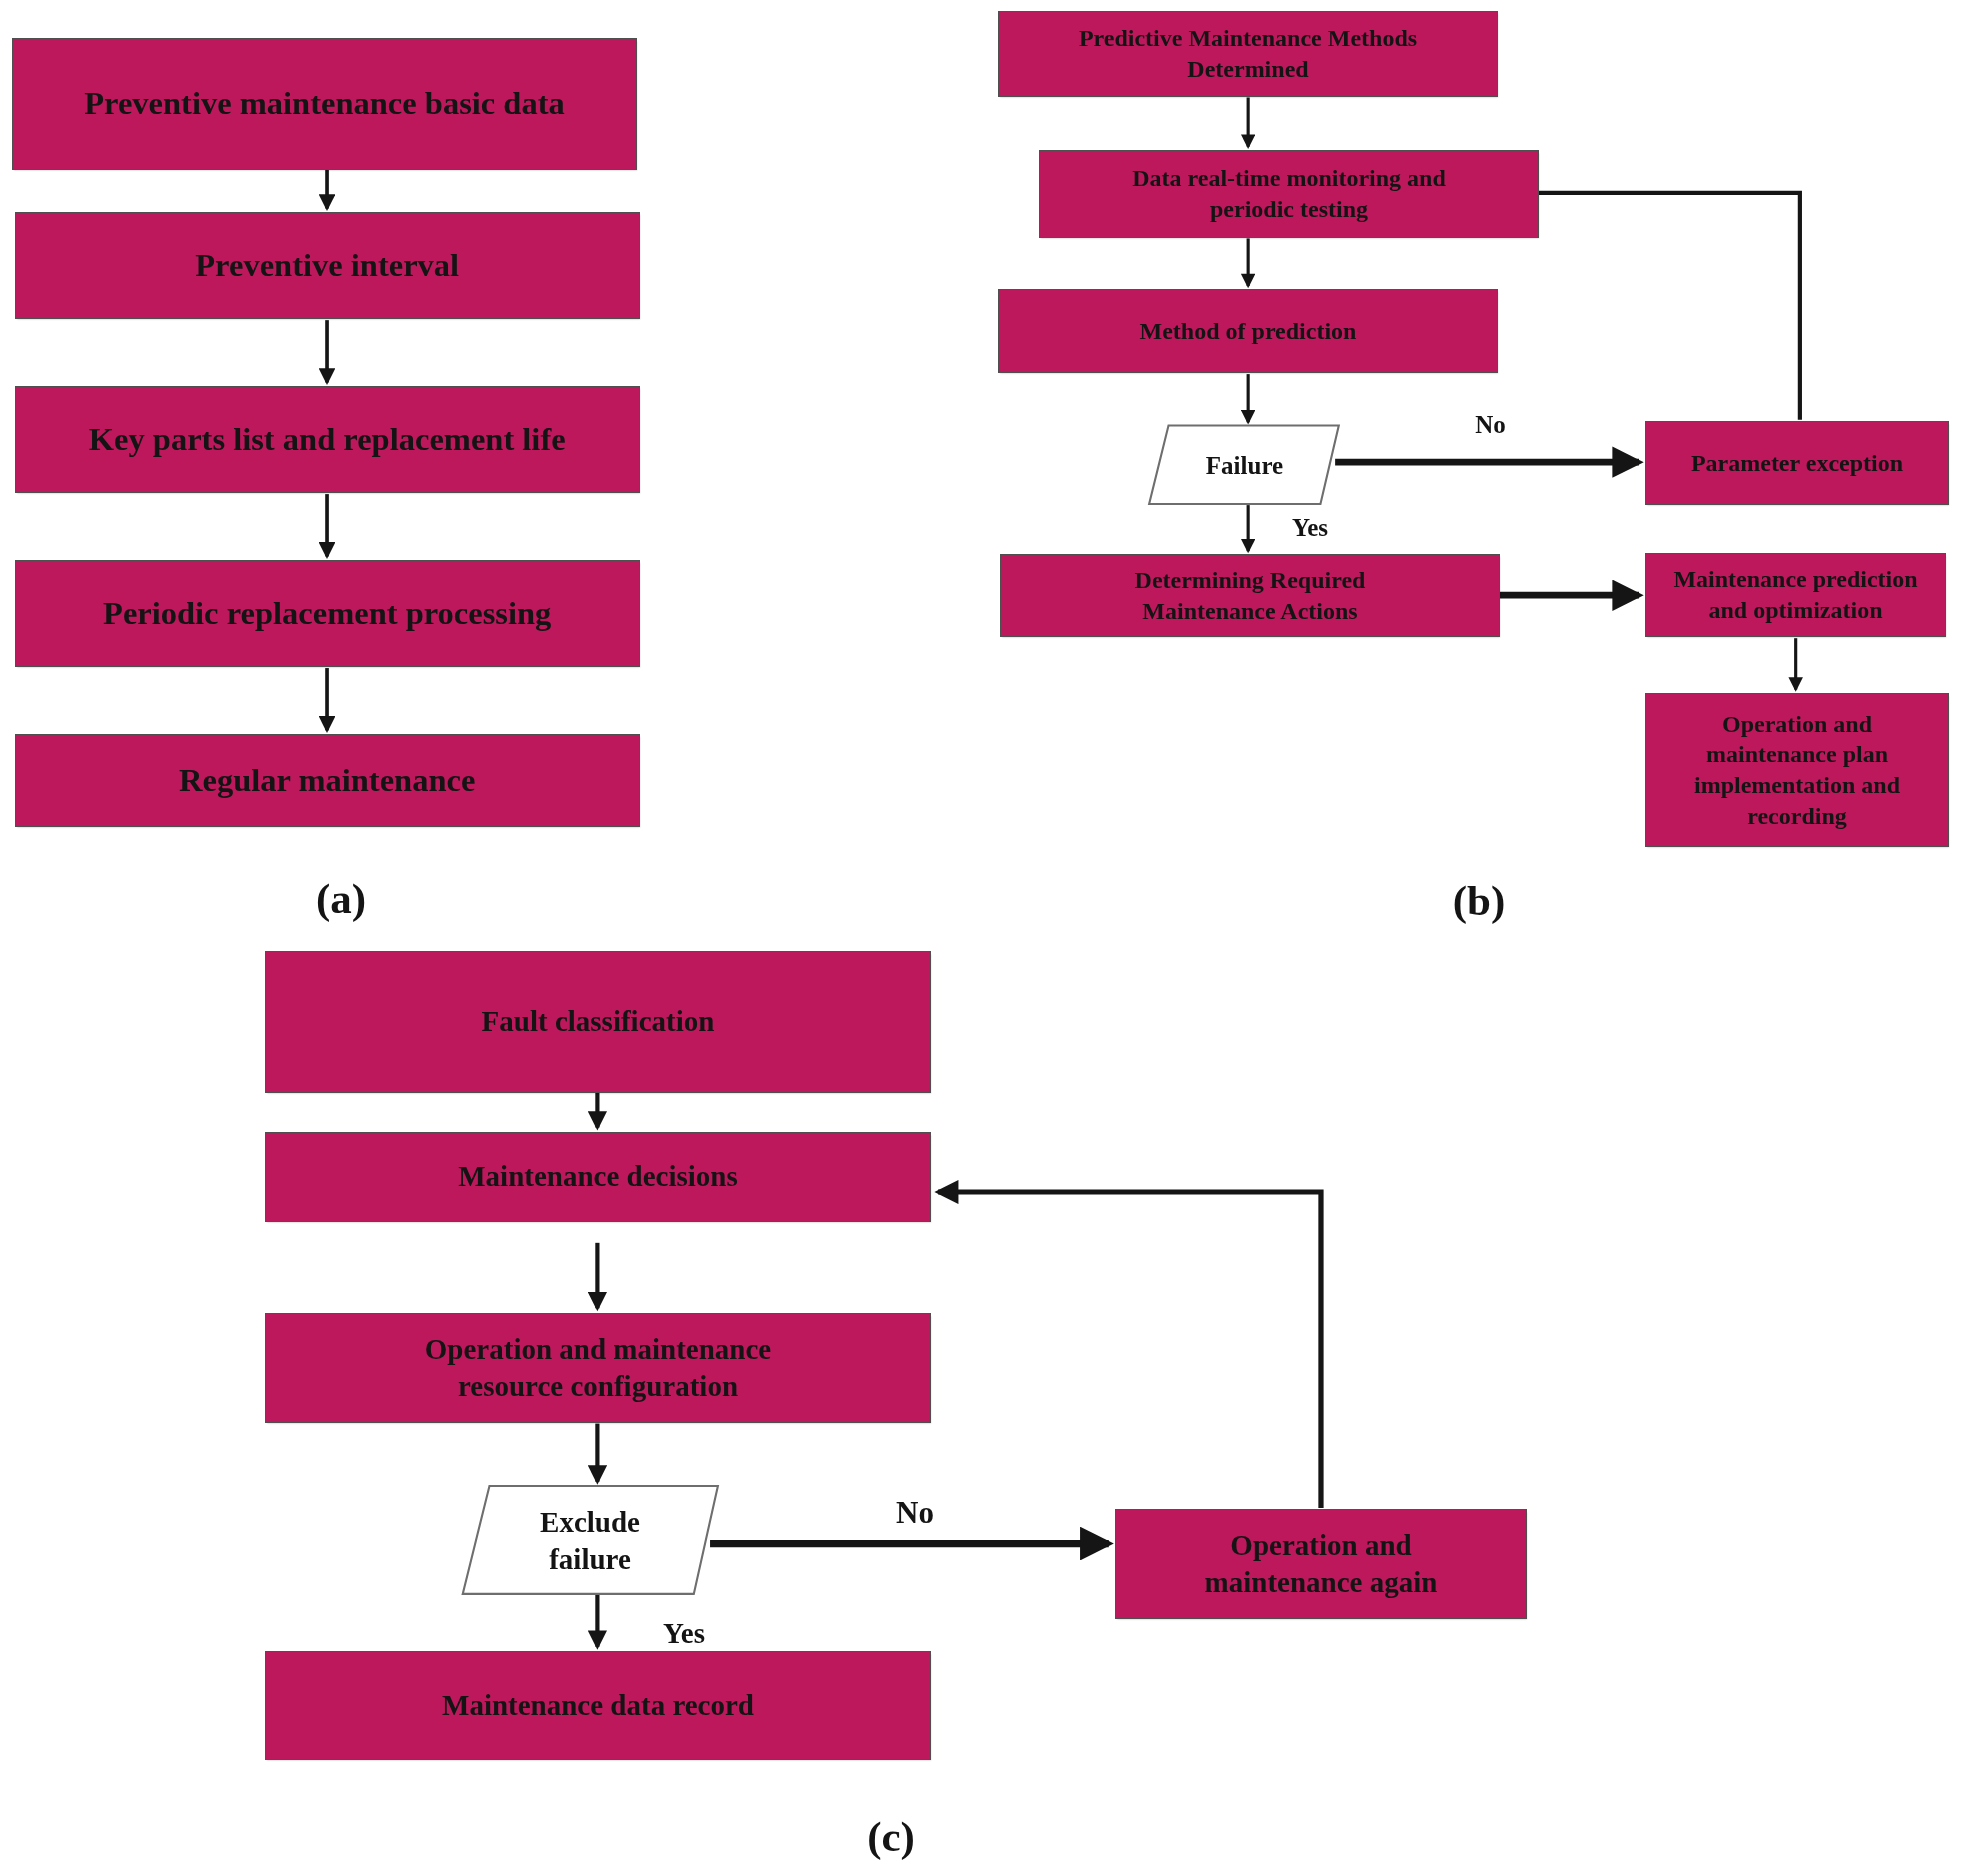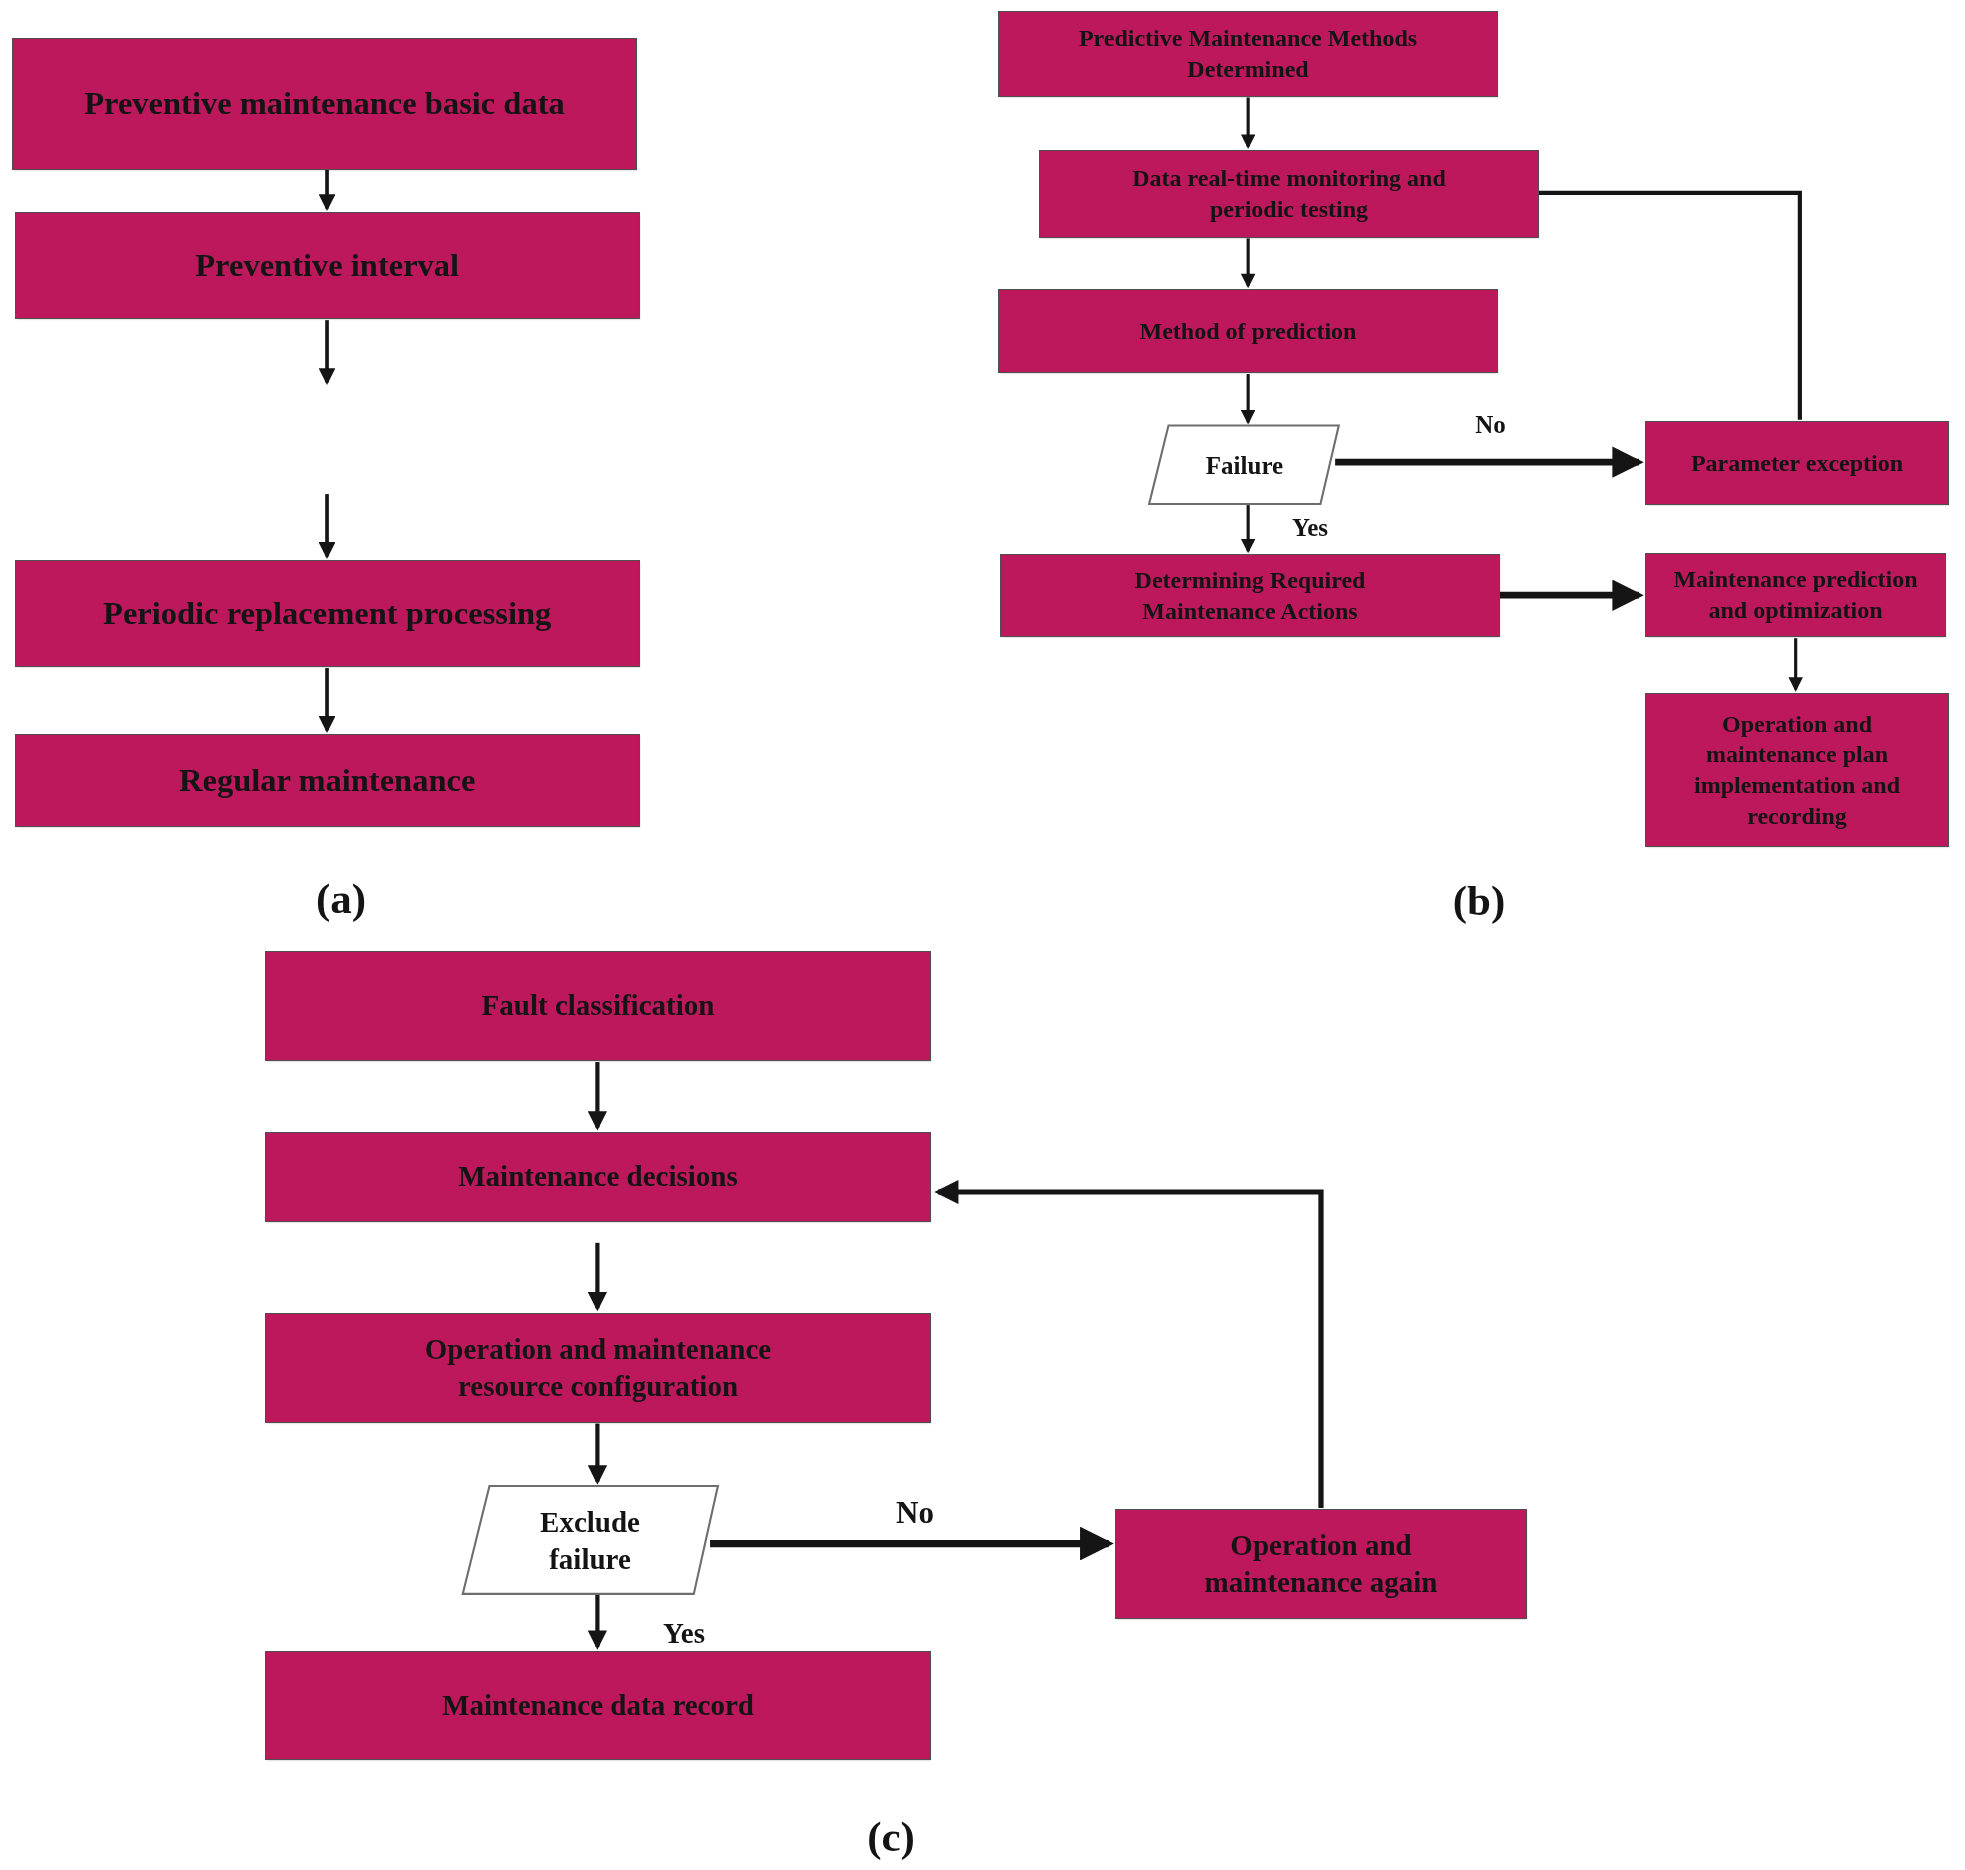--- a/index.html
+++ b/index.html
@@ -76,20 +76,21 @@
     <line x1="1140" y1="3044" x2="1140" y2="3143" stroke="#151515" stroke-width="8" marker-end="url(#ah)"></line>
     <line x1="1355" y1="2946" x2="2116" y2="2946" stroke="#151515" stroke-width="14" marker-end="url(#ah)"></line>
     <polyline points="2521,2878 2521,2275 1790,2275" fill="none" stroke="#151515" stroke-width="10" marker-end="url(#ah)"></polyline>
 
     <polygon points="2230,812 2555,812 2520,962 2193,962" fill="#ffffff" stroke="#6e6e6e" stroke-width="4"></polygon>
     <polygon points="934,2836 1370,2836 1324,3042 883,3042" fill="#ffffff" stroke="#6e6e6e" stroke-width="4"></polygon>
   </svg>
 
   <div class="node fa" style="left:12px;  top:38px;   width:625px; height:132px;">Preventive maintenance basic data</div>
   <div class="node fa" style="left:14.7px;  top:212px;  width:625px; height:107px;">Preventive interval</div>
+  <div class="node fa" style="left:14.7px;  top:386px;  width:625px; height:107px;">Key parts list and replacement life</div>
   <div class="node fa" style="left:14.7px;  top:560px; width:625px; height:107px;">Periodic replacement processing</div>
   <div class="node fa" style="left:14.7px;  top:734px; width:625px; height:93px;">Regular maintenance</div>
   <div class="caption" style="left:341px; top:874px;">(a)</div>
 
   <div class="node fb" style="left:998px; top:11px;   width:500px; height:86px;">Predictive Maintenance Methods
 Determined</div>
   <div class="node fb" style="left:998px; top:150px;  width:500px; height:88px;margin-left:41px;">Data real-time monitoring and
 periodic testing</div>
   <div class="node fb" style="left:998px; top:289px;  width:500px; height:84px;">Method of prediction</div>
   <div class="node fb" style="left:1000px; top:554px; width:500px; height:83px;">Determining Required
@@ -100,21 +101,21 @@
   <div class="node fb" style="left:1645px; top:693px; width:304px; height:154px;">Operation and
 maintenance plan
 implementation and
 recording</div>
 
   <div class="plabel" style="left:1153px; top:430px; width:183px; height:71px; font-size:25px;">Failure</div>
   <div class="elabel" style="left:1446px; top:404px; width:89px; height:42px; font-size:25px;">No</div>
   <div class="elabel" style="left:1268px; top:507px; width:84px; height:42px; font-size:25px;">Yes</div>
   <div class="caption" style="left:1479px; top:876px;">(b)</div>
 
-  <div class="node fc" style="left:265px;  top:951px; width:666px; height:110px;font-family:Liberation Serif, serif;">Fault classification</div>
+  <div class="node fc" style="left:265px;  top:951px; width:666px; height:142px;font-family:Liberation Serif, serif;">Fault classification</div>
   <div class="node fc" style="left:265px;  top:1132px; width:666px; height:90px;">Maintenance decisions</div>
   <div class="node fc" style="left:265px;  top:1313px; width:666px; height:110px;">Operation and maintenance
 resource configuration</div>
   <div class="node fc" style="left:265px;  top:1651px; width:666px; height:109px;">Maintenance data record</div>
   <div class="node fc" style="left:1115px; top:1509px; width:412px;  height:110px;">Operation and
 maintenance again</div>
 
   <div class="plabel" style="left:472px; top:1491px; width:236px; height:100px; font-size:29px;">Exclude
 failure</div>
   <div class="elabel" style="left:865px; top:1489px; width:100px; height:47px; font-size:31px;">No</div>

